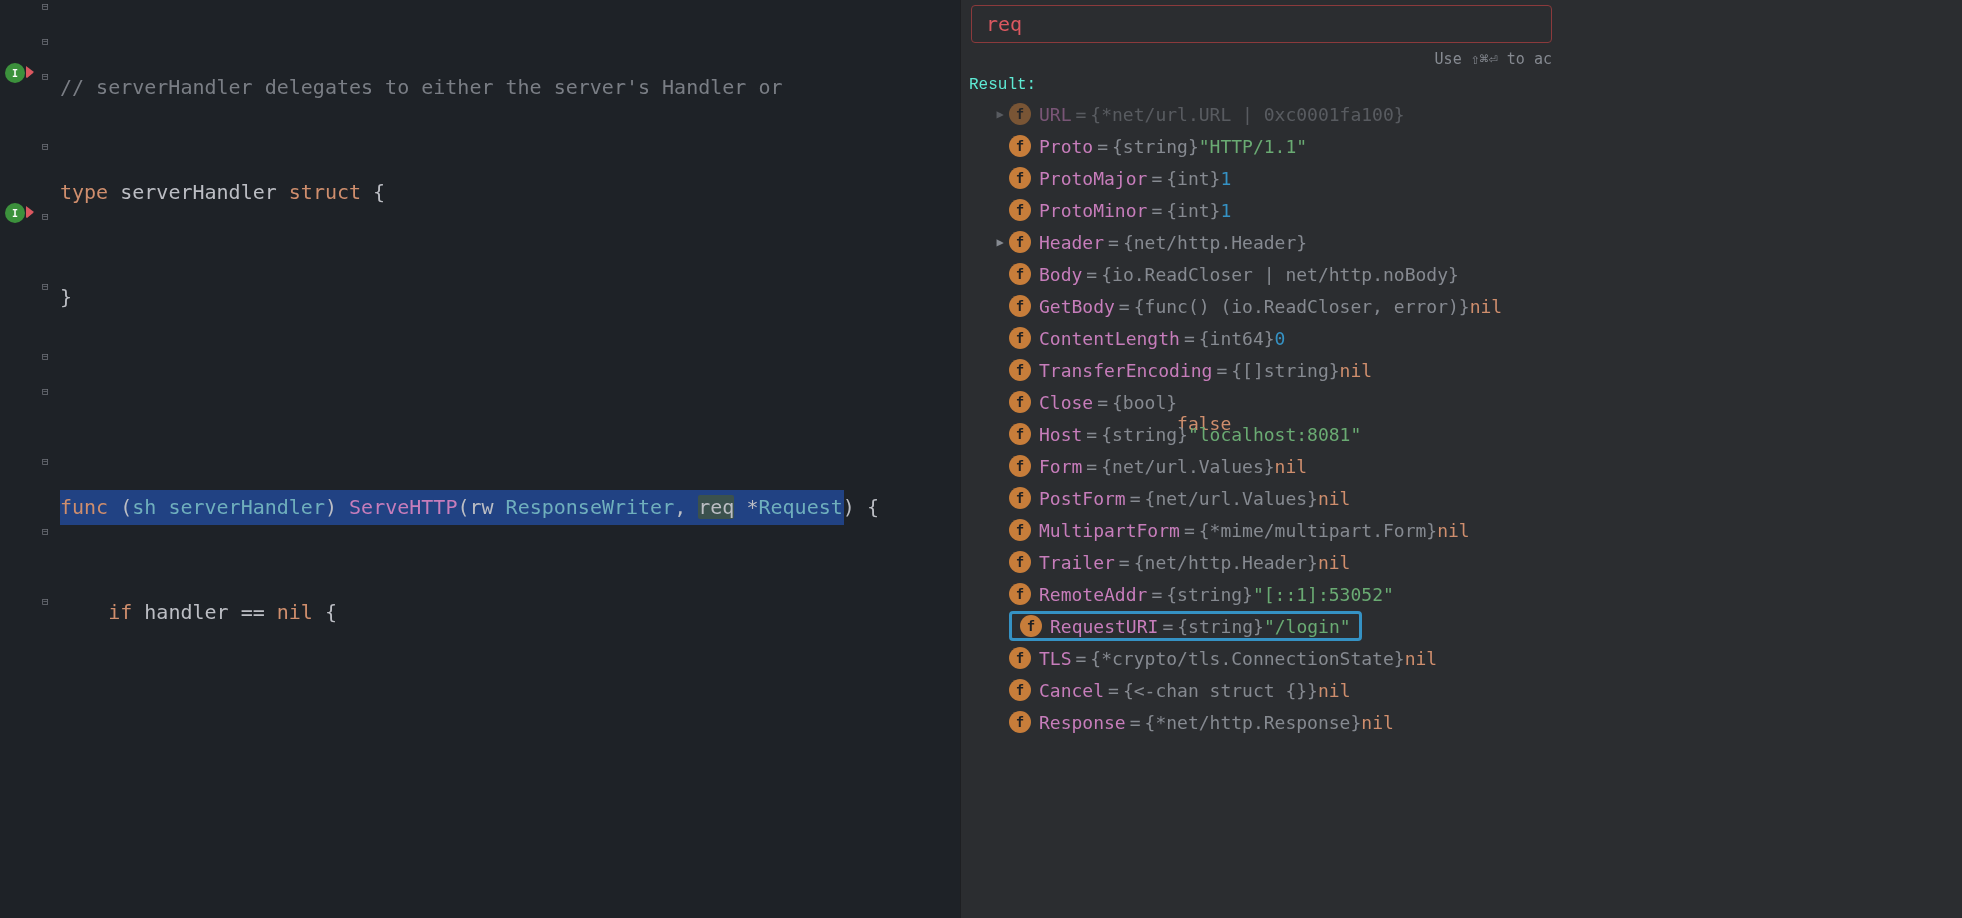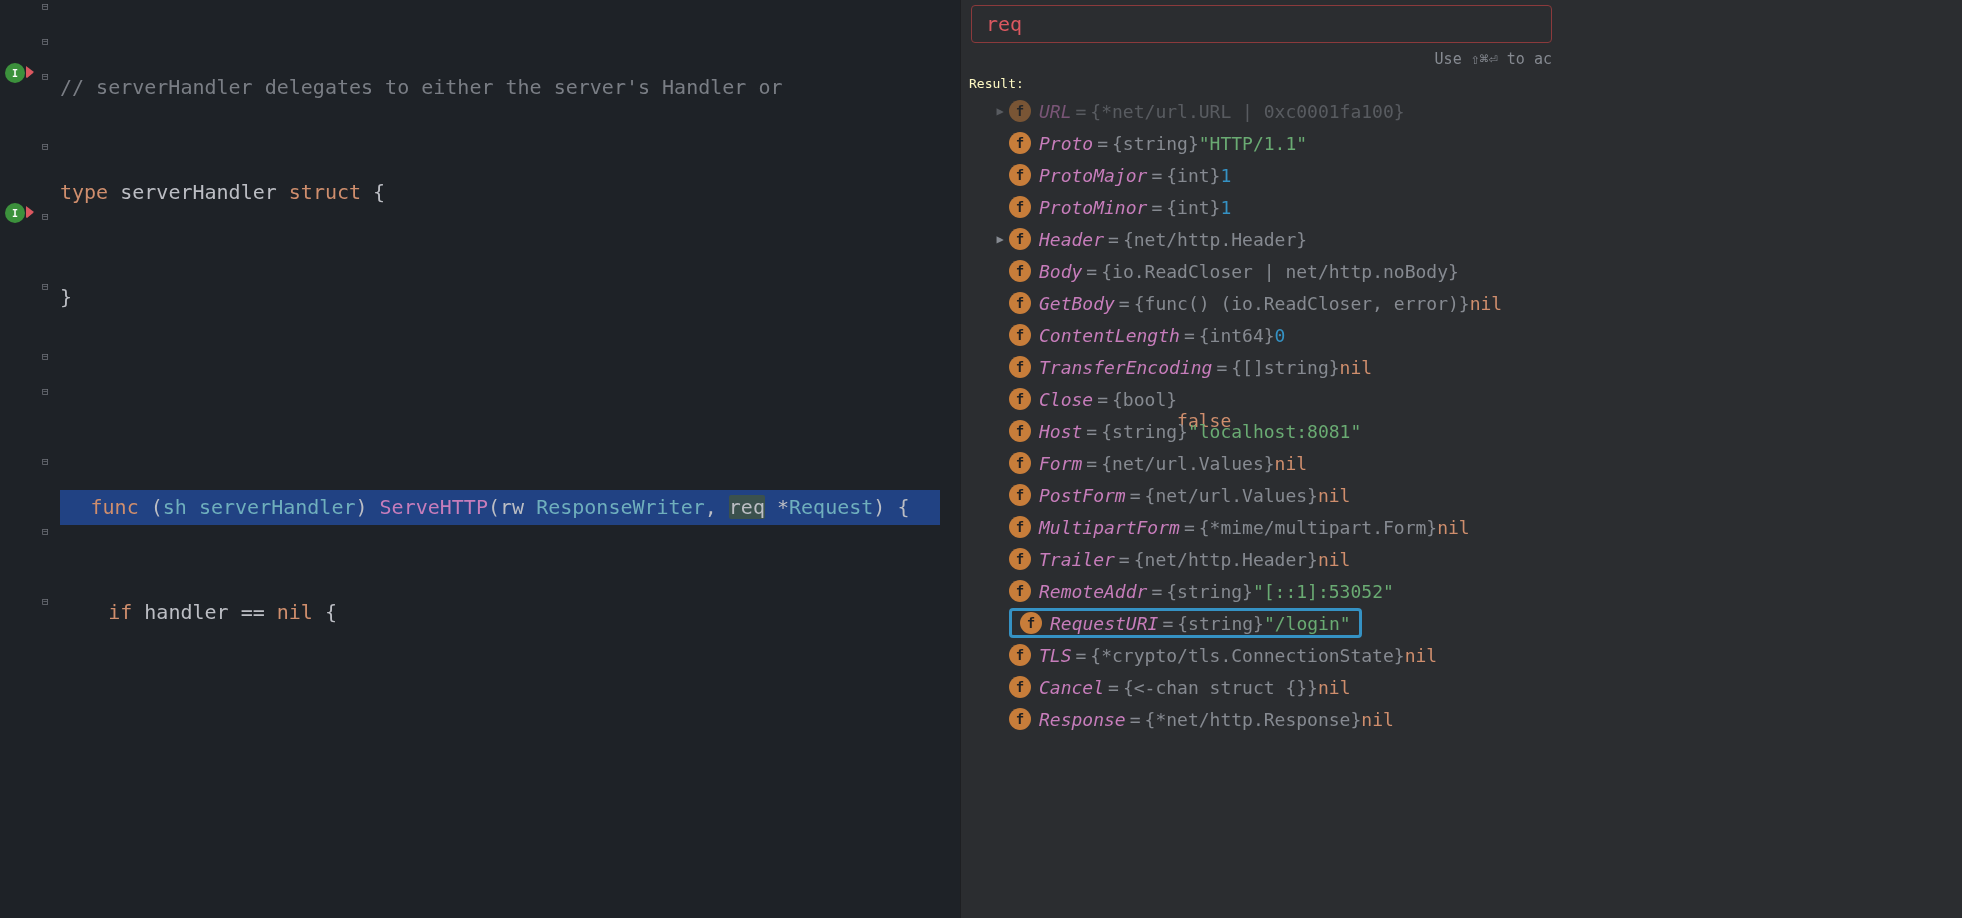--- a/index.html
+++ b/index.html
@@ -59,21 +59,21 @@
       font-size: 20px;
     }
     .line { height: 35px; display: flex; align-items: center; }
     .comment { color: #7a7e85; }
     .kw { color: #cf8e6d; }
     .type { color: #6fafbd; }
     .func-name { color: #c77dbb; }
     .ident { color: #bcbec4; }
     .op { color: #bcbec4; }
     .hl-word { background: #3b514d; border-radius: 2px;}
-    .selected-func-bg { background: #214283; display: inline-block; width: 880px; text-align: center;}
+    .selected-func-bg { background: #214283; display: inline-block; width: 784px;}
     
     .debug-pane {
       flex: 1;
       background: #2b2d30;
       display: flex;
       flex-direction: column;
       border-left: 1px solid #1e1f22;
     }
     .search-box {
       margin: 5px 10px;
@@ -86,22 +86,23 @@
       font-family: inherit;
     }
     .hint-row {
       text-align: right;
       padding: 2px 10px 6px;
       font-size: 15px;
       color: #868a91;
     }
     .result-label {
       padding: 2px 10px 4px 8px;
-      color: #fef9c3;
-      font-size: 13px;
+      color: #5eead4;
+      font-size: 16px;
+      font-family: Liberation Mono, monospace;
     }
     .tree {
       overflow: hidden;
       font-size: 18px;
     }
     .tree-row {
       display: flex;
       align-items: center;
       height: 32px;
       padding-left: 10px;
@@ -121,21 +122,21 @@
       background: #c77d3a;
       color: #1e1f22;
       display: inline-flex;
       align-items: center;
       justify-content: center;
       font-size: 14px;
       font-weight: bold;
       margin-right: 8px;
       flex-shrink: 0;
     }
-    .var-name { color: #c77dbb; font-style: italic; }
+    .var-name { color: #c77dbb; }
     .var-eq { color: #868a91; margin: 0 4px;}
     .var-type { color: #868a91; }
     .val-num { color: #3592c4; }
     .val-str { color: #6aab73; }
     .val-nil { color: #cf8e6d; }
     .val-bool { color: #cf8e6d; margin-top: 42px; }
     .dimmed { opacity: 0.5; }
     .req-uri-box { border: 3px solid #3592c4; border-radius: 4px; display: inline-flex; align-items: center; padding: 0 8px; height: 30px;}
     .indent-1 { padding-left: 30px; }
   </style>

